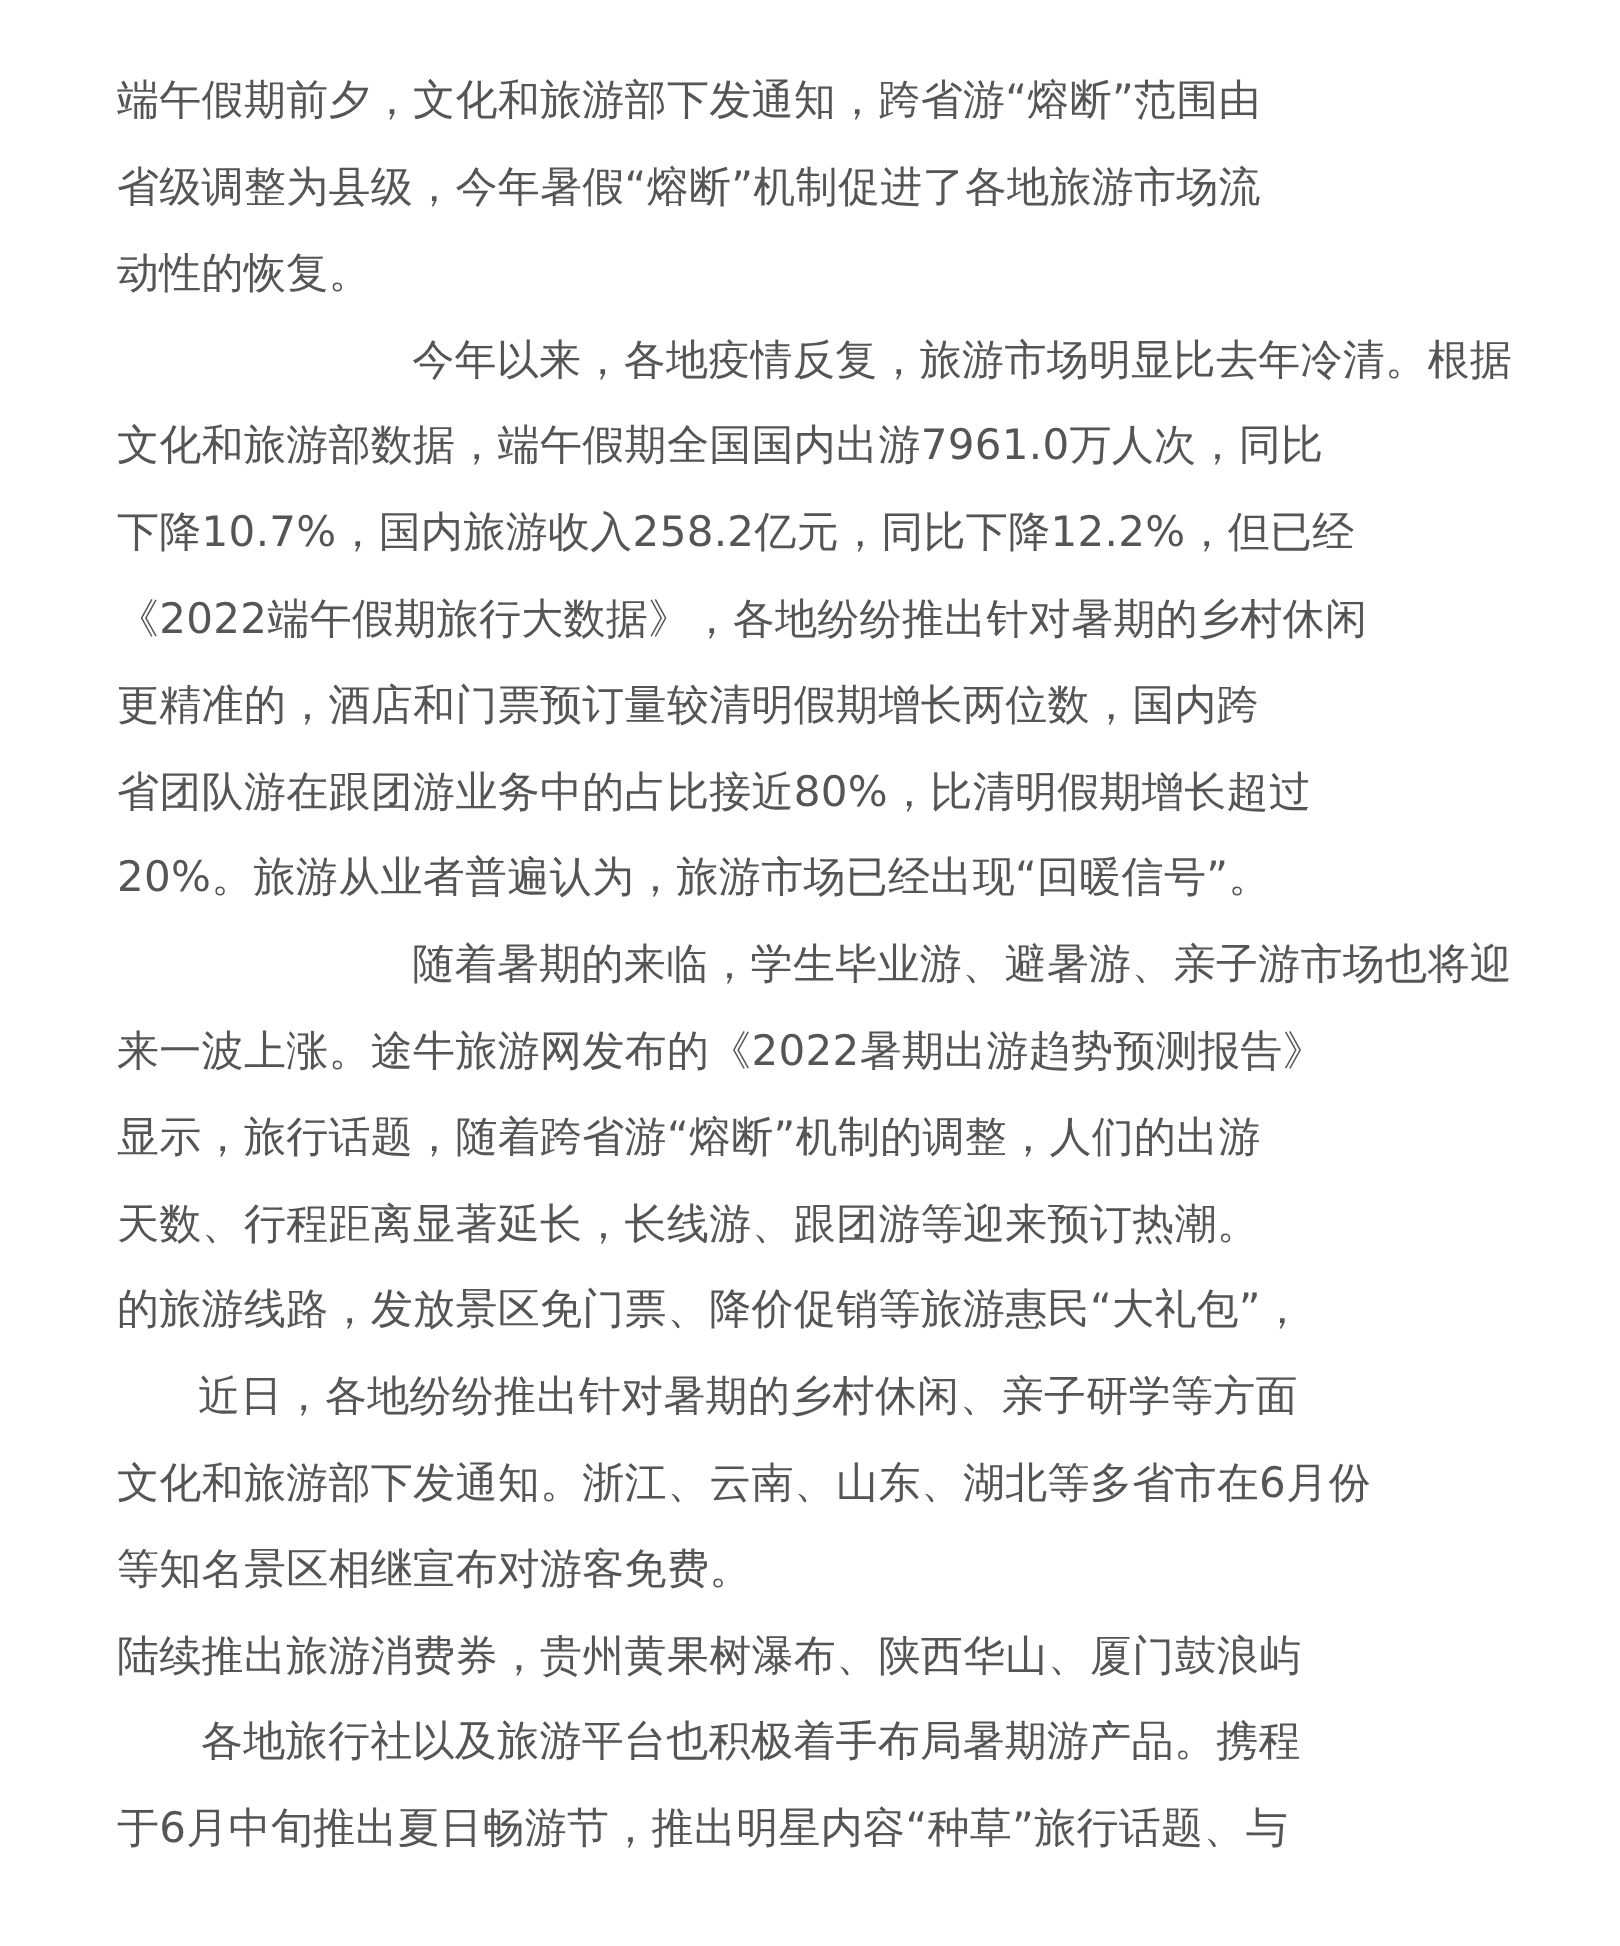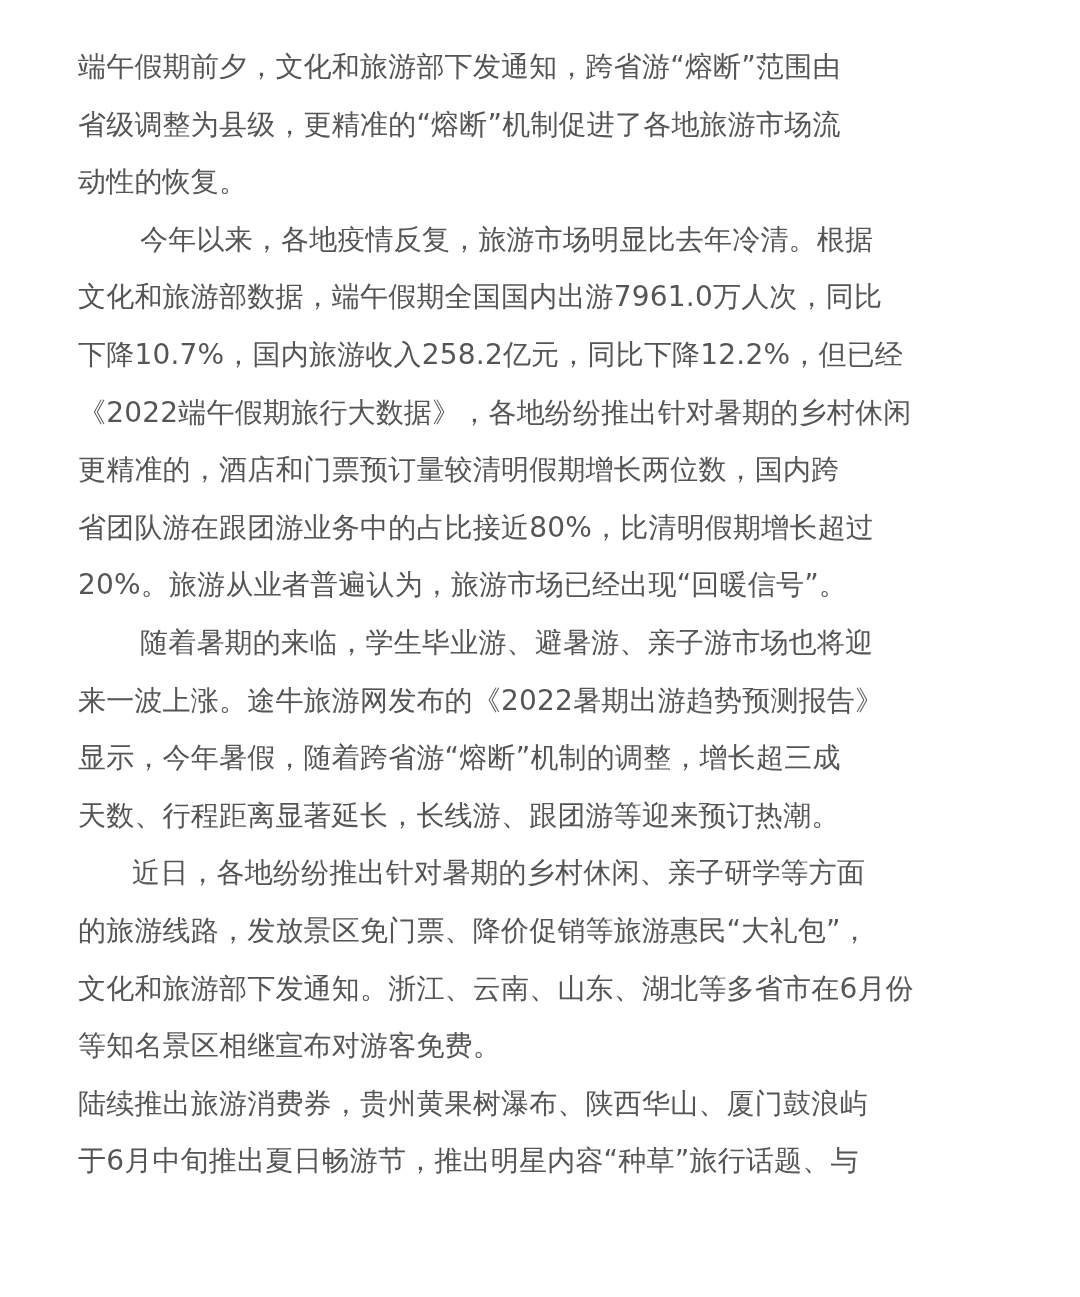--- a/index.html
+++ b/index.html
@@ -22,57 +22,58 @@
     font-size: 28px;
     color: #555555;
   }
   .line {
     height: 57.6px;
     line-height: 57.6px;
     white-space: nowrap;
     overflow: visible;
     letter-spacing: 0.2px;
   }
-  .indent-wide { padding-left: 62px; }
+  .indent-wide { padding-left: 62px; text-align: right; }
   .indent-mid { padding-left: 54px; }
   .indent-narrow { padding-left: 56px; }
 </style>
 </head>
 <body>
 
 <div class="article">
 
   <div class="paragraph">
     <div class="line">端午假期前夕，文化和旅游部下发通知，跨省游“熔断”范围由</div>
-    <div class="line">省级调整为县级，更精准的“熔断”机制促进了各地旅游市场流</div>
+    <div class="line">省级调整为县级，今年暑假“熔断”机制促进了各地旅游市场流</div>
     <div class="line">动性的恢复。</div>
   </div>
 
   <div class="paragraph">
     <div class="line indent-wide">今年以来，各地疫情反复，旅游市场明显比去年冷清。根据</div>
     <div class="line">文化和旅游部数据，端午假期全国国内出游7961.0万人次，同比</div>
     <div class="line">下降10.7%，国内旅游收入258.2亿元，同比下降12.2%，但已经</div>
     <div class="line">《2022端午假期旅行大数据》，各地纷纷推出针对暑期的乡村休闲</div>
     <div class="line">更精准的，酒店和门票预订量较清明假期增长两位数，国内跨</div>
     <div class="line">省团队游在跟团游业务中的占比接近80%，比清明假期增长超过</div>
     <div class="line">20%。旅游从业者普遍认为，旅游市场已经出现“回暖信号”。</div>
   </div>
 
   <div class="paragraph">
     <div class="line indent-wide">随着暑期的来临，学生毕业游、避暑游、亲子游市场也将迎</div>
     <div class="line">来一波上涨。途牛旅游网发布的《2022暑期出游趋势预测报告》</div>
-    <div class="line">显示，今年暑假，随着跨省游“熔断”机制的调整，增长超三成</div>
+    <div class="line">显示，旅行话题，随着跨省游“熔断”机制的调整，人们的出游</div>
     <div class="line">天数、行程距离显著延长，长线游、跟团游等迎来预订热潮。</div>
   </div>
 
   <div class="paragraph">
+    <div class="line">的旅游线路，发放景区免门票、降价促销等旅游惠民“大礼包”，</div>
     <div class="line indent-mid">近日，各地纷纷推出针对暑期的乡村休闲、亲子研学等方面</div>
-    <div class="line">的旅游线路，发放景区免门票、降价促销等旅游惠民“大礼包”，</div>
     <div class="line">文化和旅游部下发通知。浙江、云南、山东、湖北等多省市在6月份</div>
     <div class="line">等知名景区相继宣布对游客免费。</div>
     <div class="line">陆续推出旅游消费券，贵州黄果树瀑布、陕西华山、厦门鼓浪屿</div>
   </div>
 
   <div class="paragraph">
+    <div class="line indent-narrow">各地旅行社以及旅游平台也积极着手布局暑期游产品。携程</div>
     <div class="line">于6月中旬推出夏日畅游节，推出明星内容“种草”旅行话题、与</div>
   </div>
 
 </div>
 
 </body></html>

